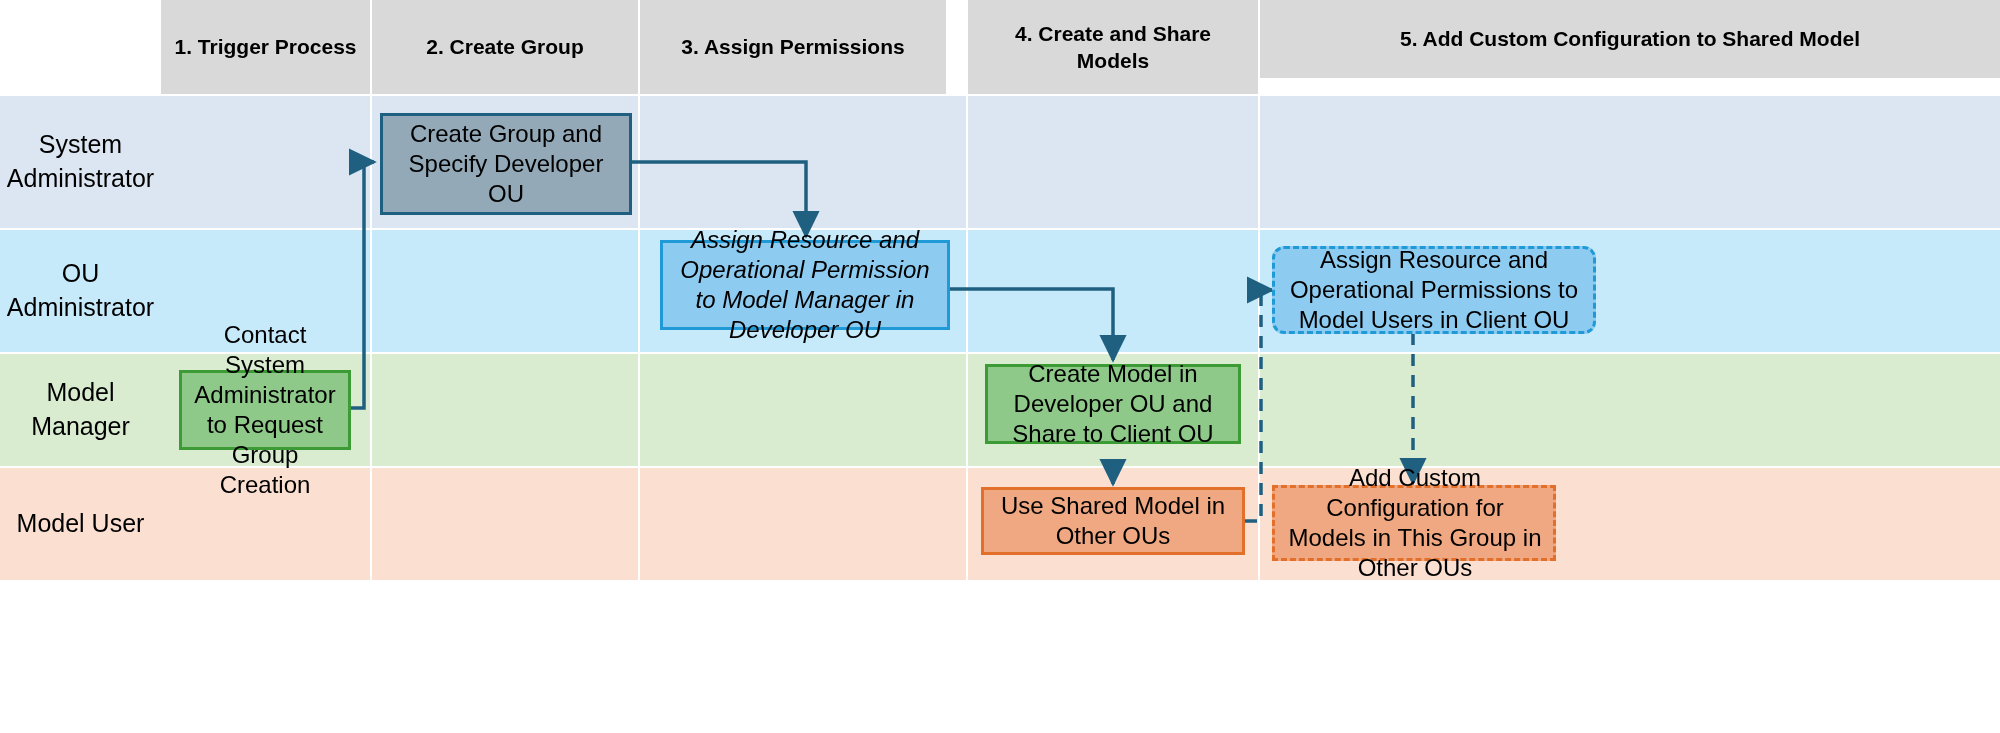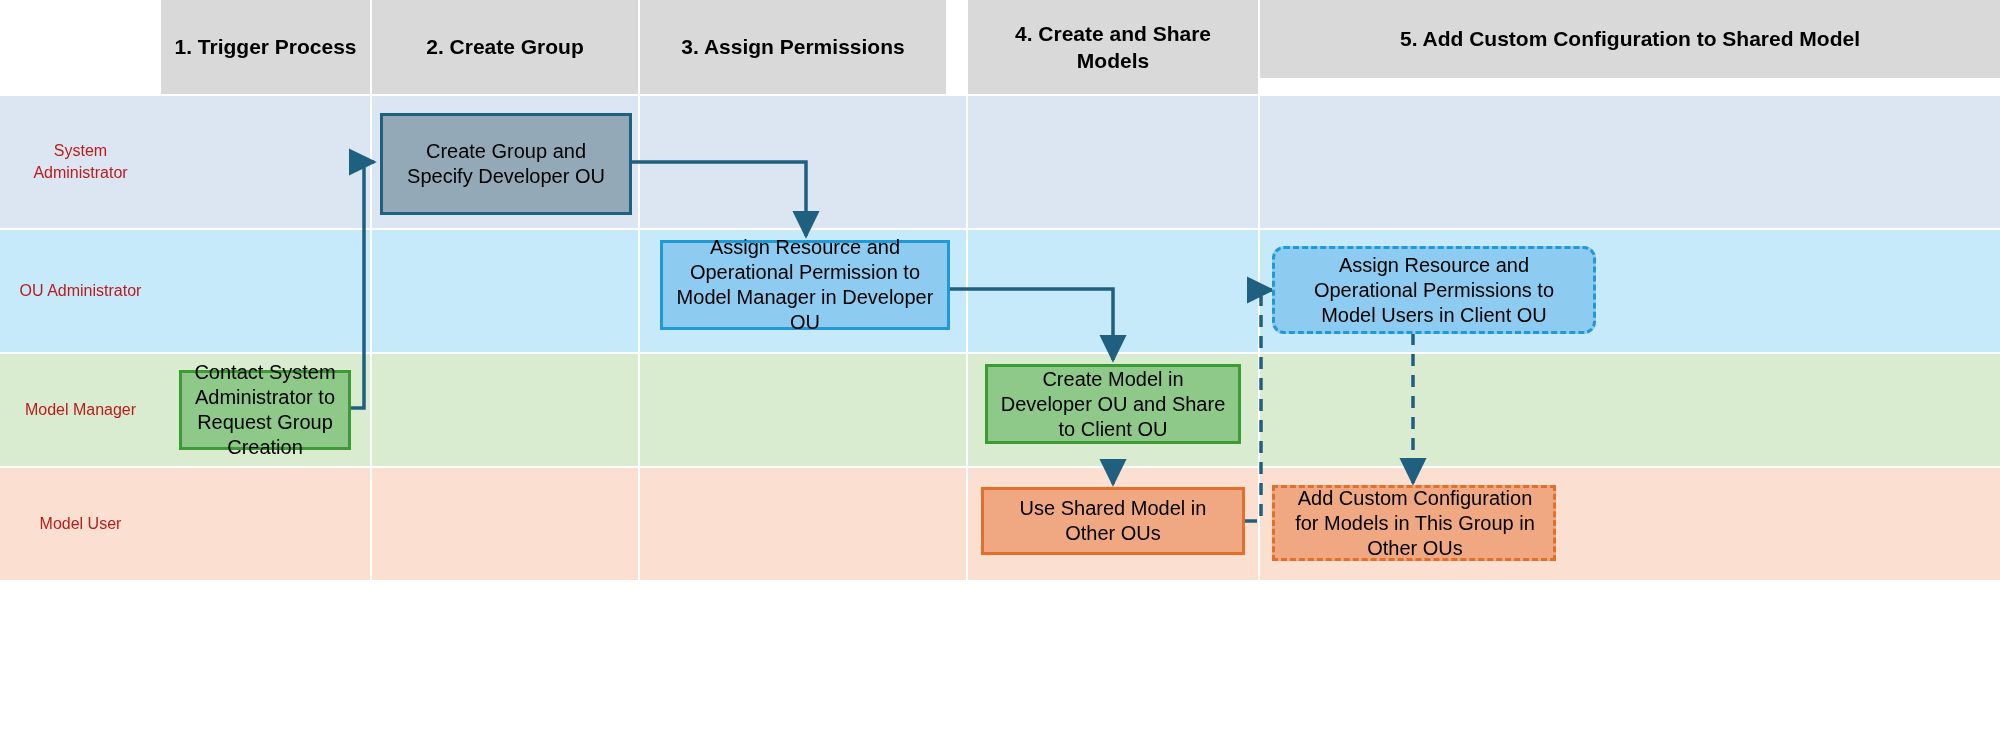--- a/index.html
+++ b/index.html
@@ -4,35 +4,35 @@
 <style>
   html,body{margin:0;padding:0;background:#ffffff;}
   body{font-family:"Liberation Sans", sans-serif;}
   #canvas{position:relative;width:2000px;height:733px;background:#ffffff;overflow:hidden;}
 
   
   .cell{position:absolute;box-sizing:border-box;}
   .hdr{background:#d9d9d9;display:flex;align-items:center;justify-content:center;
        font-weight:bold;font-size:21px;color:#000;text-align:center;line-height:1.3;padding:0 8px;}
   .lane-label{display:flex;align-items:center;justify-content:center;
-       font-size:16px;color:#b91c1c;text-align:center;line-height:1.35;padding:0 6px;}
+       font-size:25px;color:#000000;text-align:center;line-height:1.35;padding:0 6px;}
 
   .row-sa  {background:#dce6f2;}
   .row-ou  {background:#c7eafb;}
   .row-mm  {background:#d9ecd0;}
   .row-mu  {background:#fbe0d2;}
 
   .corner{background:#ffffff;}
 
   
   .node{position:absolute;box-sizing:border-box;display:flex;align-items:center;
-        justify-content:center;text-align:center;font-size:20px;color:#000;
+        justify-content:center;text-align:center;font-size:24px;color:#000;
         line-height:1.25;padding:4px 10px;}
   .n-gray  {background:#93a9b8;border:3px solid #1f6080;}
-  .n-blue  {background:#8ecbf0;border:3px solid #1f9ad6;}
+  .n-blue  {background:#8ecbf0;border:3px solid #1f9ad6;font-style:italic;}
   .n-blue-d{background:#8ecbf0;border:3px dashed #1f9ad6;}
   .n-green {background:#8fc98a;border:3px solid #3d9b35;}
   .n-orange{background:#f0a882;border:3px solid #e3702a;}
   .n-orange-d{background:#f0a882;border:3px dashed #e3702a;padding-left:12px;}
 
   
   #wires{position:absolute;left:0;top:0;width:2000px;height:733px;pointer-events:none;}
 </style>
 </head>
 <body>

